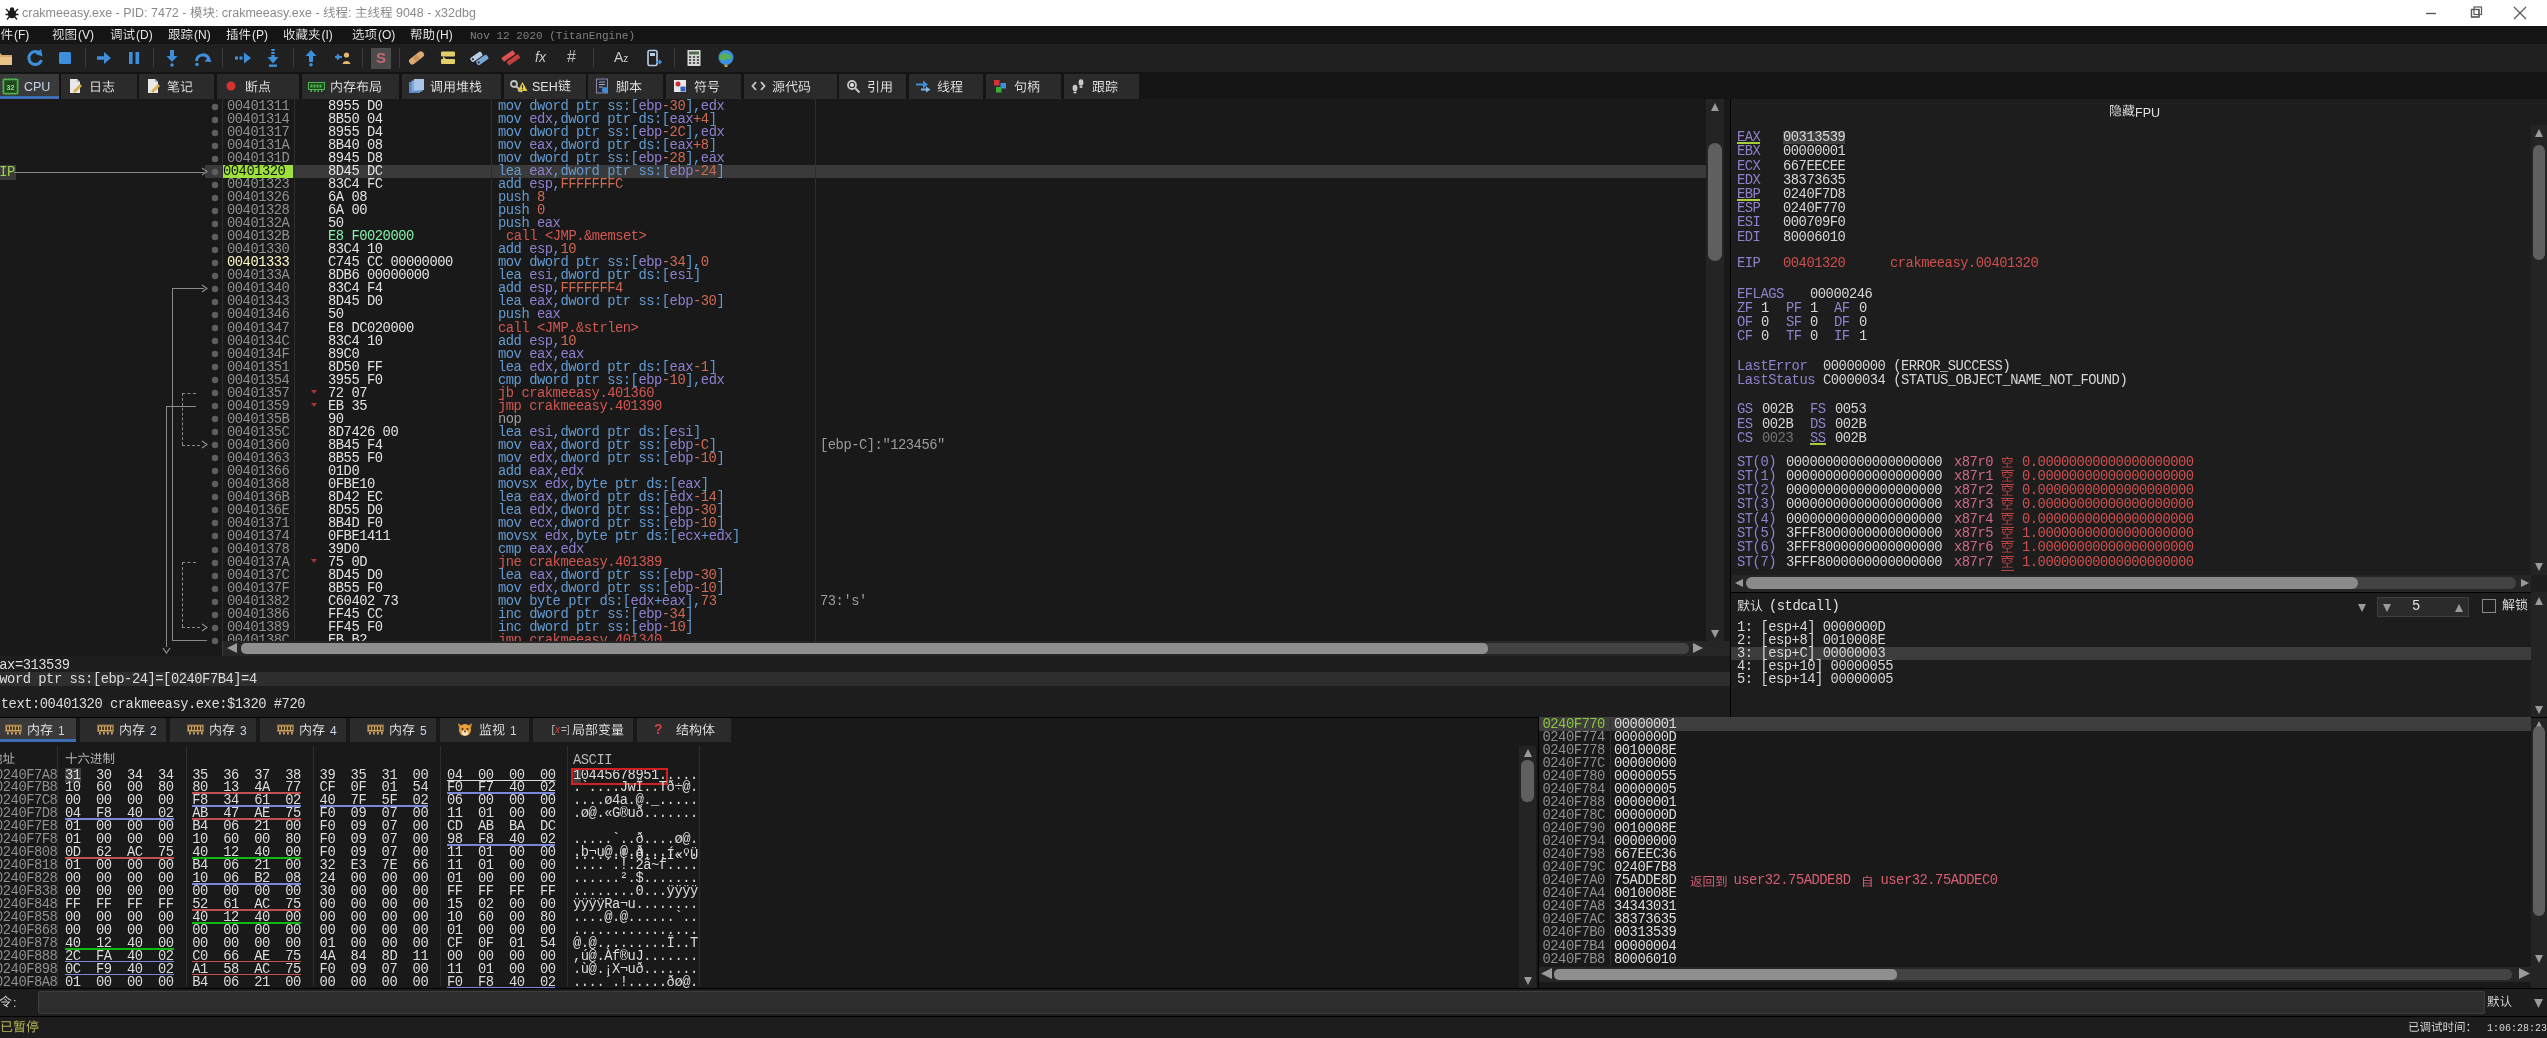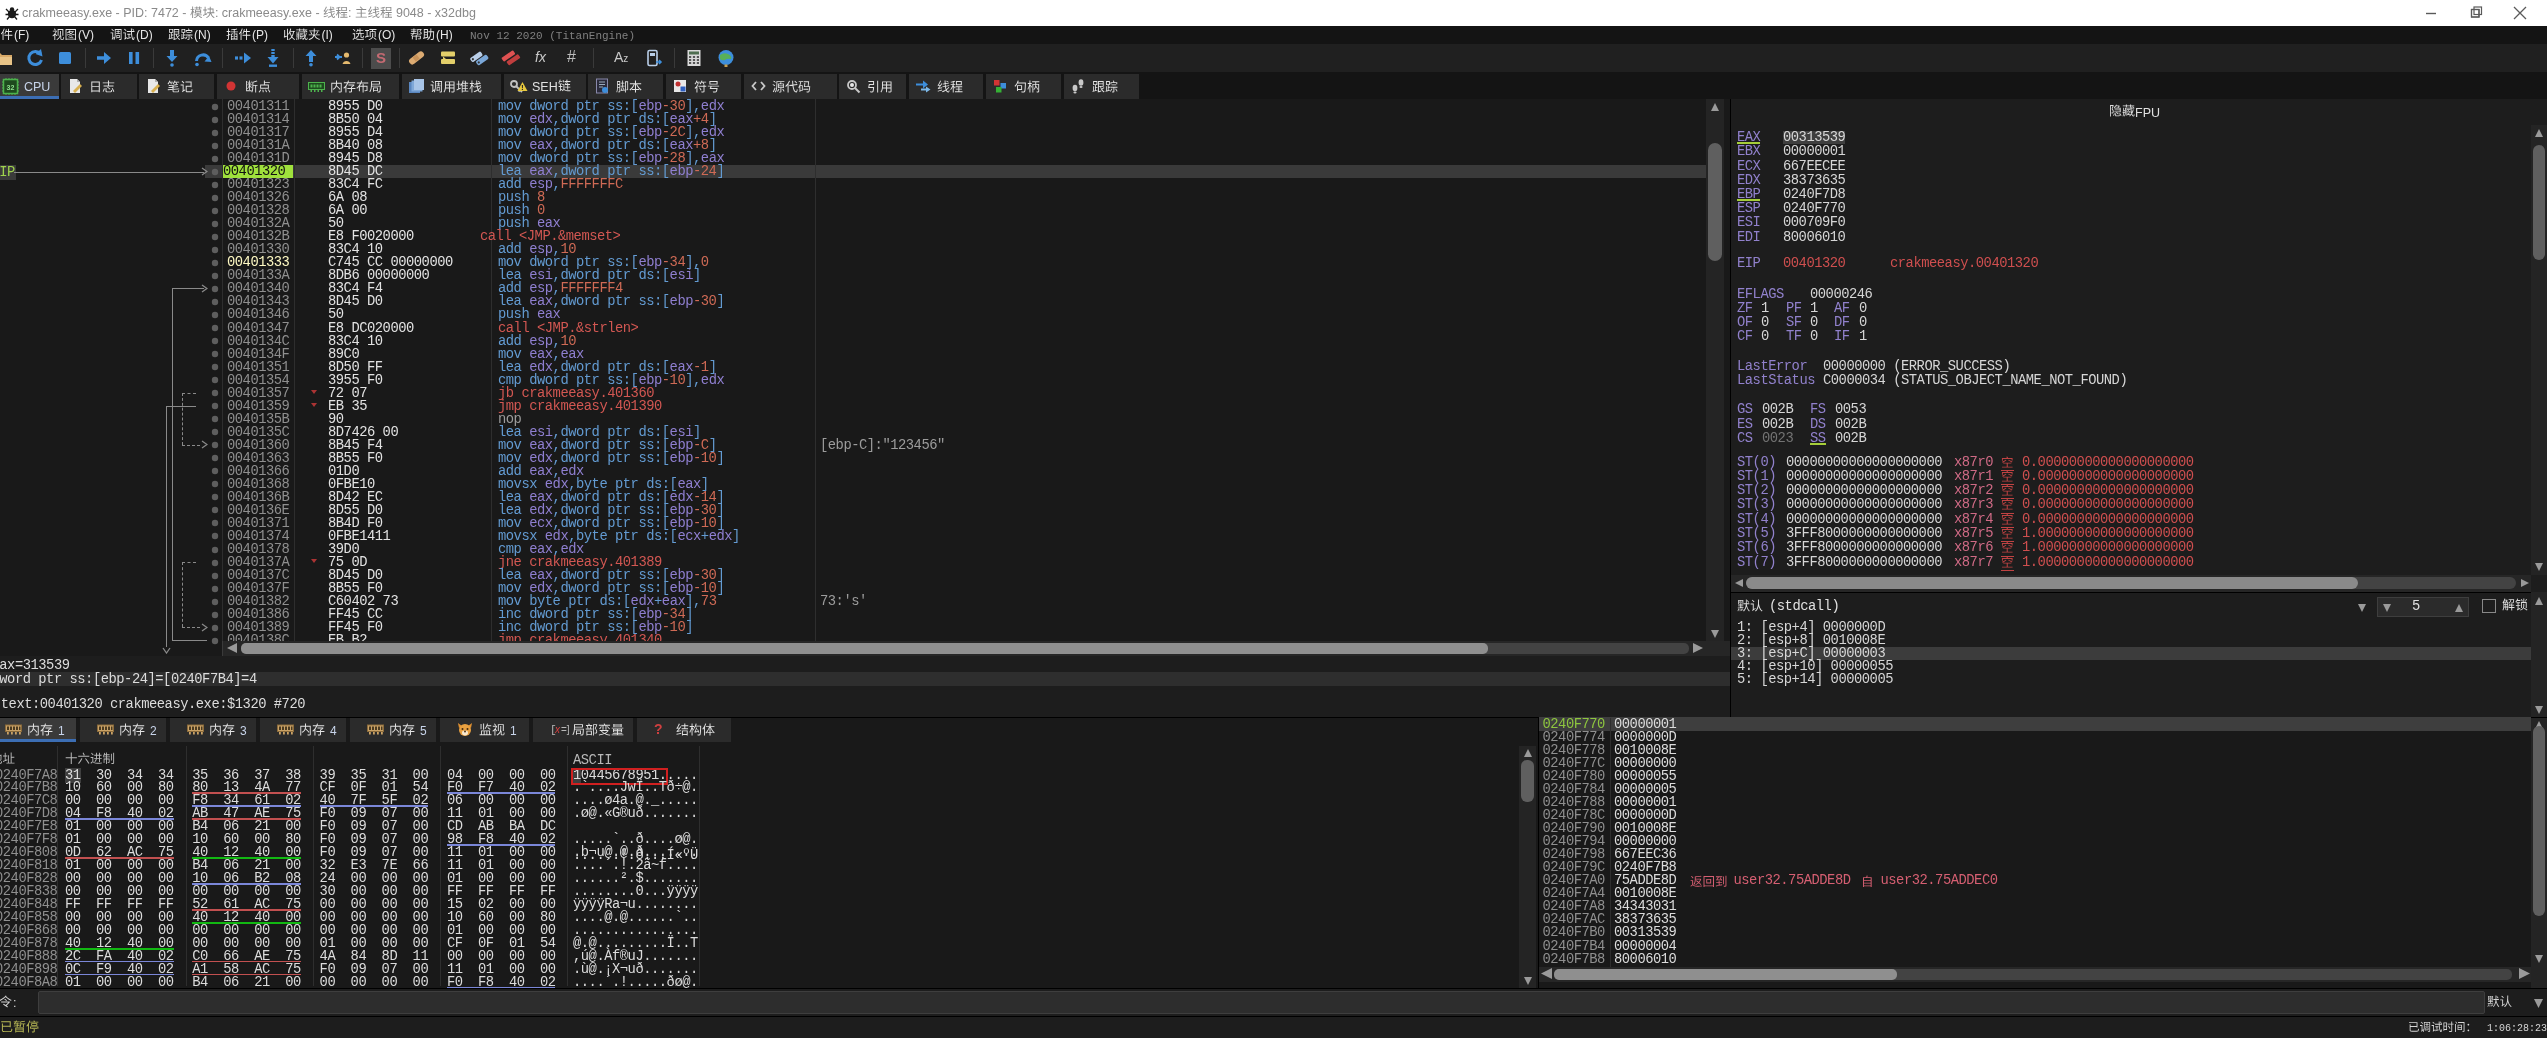--- a/index.html
+++ b/index.html
@@ -359,22 +359,22 @@
 <div class="a m" style="left:227px;top:191.20999999999998px;color:#8f8f8f;">00401326</div>
 <div class="a m" style="left:328px;top:191.20999999999998px;color:#e2e2e2;">6A 08</div>
 <div class="a m" style="left:498px;top:191.20999999999998px;"><span class="b">push </span><span class="n">8</span></div>
 <div class="a m" style="left:227px;top:204.24px;color:#8f8f8f;">00401328</div>
 <div class="a m" style="left:328px;top:204.24px;color:#e2e2e2;">6A 00</div>
 <div class="a m" style="left:498px;top:204.24px;"><span class="b">push </span><span class="n">0</span></div>
 <div class="a m" style="left:227px;top:217.26999999999998px;color:#8f8f8f;">0040132A</div>
 <div class="a m" style="left:328px;top:217.26999999999998px;color:#e2e2e2;">50</div>
 <div class="a m" style="left:498px;top:217.26999999999998px;"><span class="b">push </span><span class="r">eax</span></div>
 <div class="a m" style="left:227px;top:230.29999999999998px;color:#8f8f8f;">0040132B</div>
-<div class="a m" style="left:328px;top:230.29999999999998px;color:#e5e5e5;text-align:center;">E8 F0020000</div>
-<div class="a m" style="left:480px;top:230.29999999999998px;"><span class="c">call </span><span class="c">&lt;JMP.&amp;memset&gt;</span></div>
+<div class="a m" style="left:328px;top:230.29999999999998px;color:#86efac;text-align:center;">E8 F0020000</div>
+<div class="a m" style="left:506px;top:230.29999999999998px;"><span class="c">call </span><span class="c">&lt;JMP.&amp;memset&gt;</span></div>
 <div class="a m" style="left:227px;top:243.32999999999998px;color:#8f8f8f;">00401330</div>
 <div class="a m" style="left:328px;top:243.32999999999998px;color:#e2e2e2;">83C4 10</div>
 <div class="a m" style="left:498px;top:243.32999999999998px;"><span class="b">add </span><span class="r">esp</span><span class="b">,</span><span class="n">10</span></div>
 <div class="a m" style="left:227px;top:256.36px;color:#fef9c3;">00401333</div>
 <div class="a m" style="left:328px;top:256.36px;color:#e2e2e2;">C745 CC 00000000</div>
 <div class="a m" style="left:498px;top:256.36px;"><span class="b">mov </span><span class="b">dword ptr ss:[</span><span class="r">ebp</span><span class="n">-34</span><span class="b">],</span><span class="n">0</span></div>
 <div class="a m" style="left:227px;top:269.39px;color:#8f8f8f;">0040133A</div>
 <div class="a m" style="left:328px;top:269.39px;color:#e2e2e2;">8DB6 00000000</div>
 <div class="a m" style="left:498px;top:269.39px;"><span class="b">lea </span><span class="r">esi</span><span class="b">,dword ptr ds:[</span><span class="r">esi</span><span class="b">]</span></div>
 <div class="a m" style="left:227px;top:282.41999999999996px;color:#8f8f8f;">00401340</div>
@@ -981,21 +981,21 @@
 <div class="a" style="left:57px;top:746px;width:1px;height:240px;background:#2e2e2e;"></div>
 <div class="a" style="left:186px;top:746px;width:1px;height:240px;background:#2e2e2e;"></div>
 <div class="a" style="left:313px;top:746px;width:1px;height:240px;background:#2e2e2e;"></div>
 <div class="a" style="left:440px;top:746px;width:1px;height:240px;background:#2e2e2e;"></div>
 <div class="a" style="left:567px;top:746px;width:1px;height:240px;background:#2e2e2e;"></div>
 <div class="a" style="left:699px;top:746px;width:1px;height:240px;background:#2e2e2e;"></div>
 <div class="a m" style="left:-5px;top:768.5px;color:#8f8f8f;">0240F7A8</div>
 <div class="a m" style="left:65.0px;top:768.5px;color:#dcdcdc;word-spacing:7.6px;"><span style="background:#3f3f3f">31</span> 30 34 34</div>
 <div class="a m" style="left:192.3px;top:768.5px;color:#dcdcdc;word-spacing:7.6px;">35 36 37 38</div>
 <div class="a m" style="left:319.6px;top:768.5px;color:#dcdcdc;word-spacing:7.6px;">39 35 31 00</div>
-<div class="a m" style="left:446.9px;top:768.5px;color:#dcdcdc;word-spacing:7.6px;">04 00 00 00</div>
+<div class="a m" style="left:446.9px;top:768.5px;color:#dcdcdc;word-spacing:7.6px;text-decoration:underline;">04 00 00 00</div>
 <div class="a m" style="left:573px;top:768.5px;color:#dcdcdc"><span style="background:#3f3f3f">1</span>0445678951.....</div>
 <div class="a" style="left:571px;top:767.5px;width:93px;height:13px;border:2px solid #d02020"></div>
 <div class="a m" style="left:-5px;top:781.45px;color:#8f8f8f;">0240F7B8</div>
 <div class="a m" style="left:65.0px;top:781.45px;color:#dcdcdc;word-spacing:7.6px;">10 60 00 80</div>
 <div class="a" style="left:192.3px;top:792.35px;width:108.5px;height:1.8px;background:#c25050;"></div>
 <div class="a m" style="left:192.3px;top:781.45px;color:#dcdcdc;word-spacing:7.6px;">80 13 4A 77</div>
 <div class="a m" style="left:319.6px;top:781.45px;color:#dcdcdc;word-spacing:7.6px;">CF 0F 01 54</div>
 <div class="a" style="left:446.9px;top:792.35px;width:108.5px;height:1.8px;background:#7a86d8;"></div>
 <div class="a m" style="left:446.9px;top:781.45px;color:#dcdcdc;word-spacing:7.6px;">F0 F7 40 02</div>
 <div class="a m" style="left:573px;top:781.45px;color:#dcdcdc;">.`....JwÏ..Tð÷@.</div>

